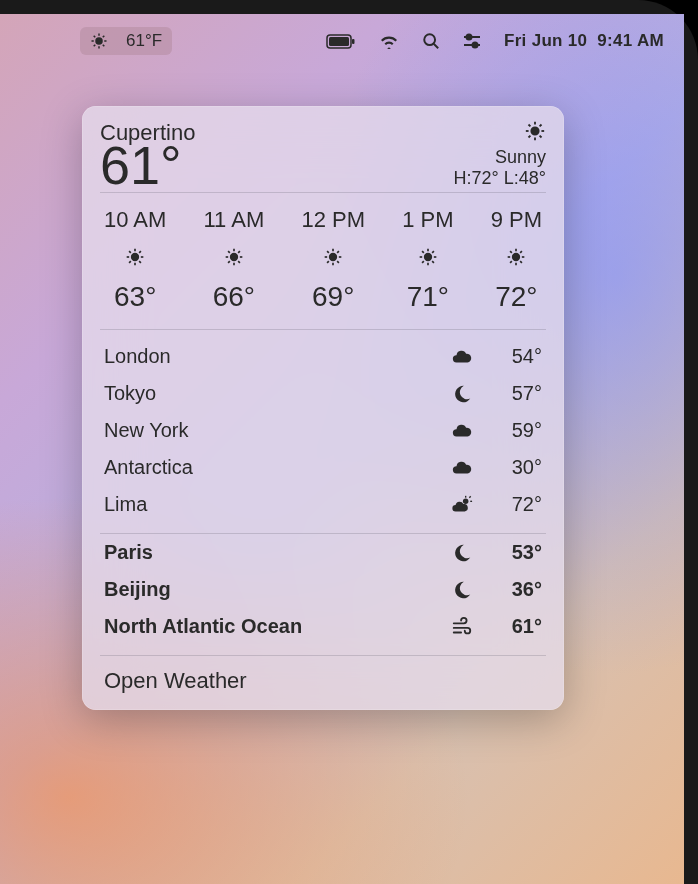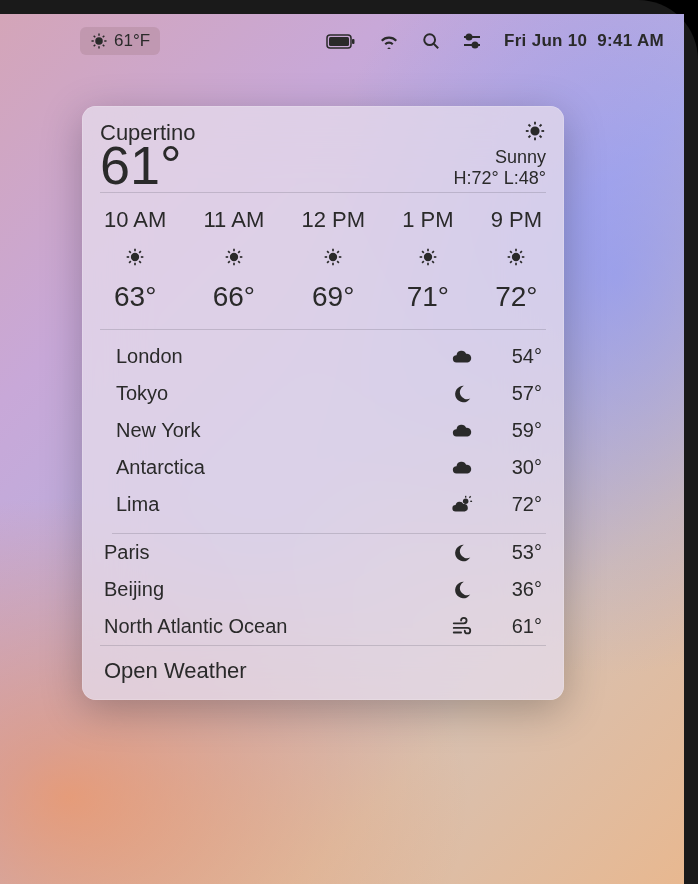--- a/index.html
+++ b/index.html
@@ -38,21 +38,21 @@
       justify-content: flex-end;
       gap: 22px;
       padding: 0 20px 0 0;
       color: #2a2a2a;
       font-size: 17px;
       font-weight: 500;
     }
     .menubar-weather {
       display: flex;
       align-items: center;
-      gap: 6px;
+      gap: 18px;
       background: rgba(180,140,160,0.55);
       padding: 4px 10px;
       border-radius: 6px;
       margin-right: auto;
       margin-left: 80px;
     }
     .icon { display: inline-flex; align-items: center; justify-content: center; }
     .icon svg { display: block; }
     .clock { font-weight: 600; letter-spacing: 0.3px; }
     
@@ -89,40 +89,40 @@
     .hour-col {
       display: flex;
       flex-direction: column;
       align-items: center;
       gap: 14px;
       font-size: 19px;
     }
     .hour-time { font-size: 22px; }
     .hour-temp { font-size: 28px; }
     
-    .locations { padding: 8px 0 10px 0; border-bottom: 1px solid rgba(100,100,110,0.25); margin-left: 12px; }
+    .locations { padding: 8px 0 10px 0; border-bottom: 1px solid rgba(100,100,110,0.25); }
     .loc-row {
       display: flex;
       align-items: center;
       padding: 7px 4px;
       font-size: 20px;
     }
     .loc-name { flex: 1; }
     .loc-icon { width: 40px; text-align: center; }
     .loc-temp { width: 60px; text-align: right; }
     
     .other-header {
       display: flex;
       align-items: center;
       justify-content: space-between;
       padding: 10px 4px 4px 4px;
       font-size: 19px;
       color: rgba(60,60,70,0.6);
     }
-    .other-locs { border-bottom: 1px solid rgba(100,100,110,0.25); }
+    .other-locs { padding-bottom: 10px; border-bottom: 1px solid rgba(100,100,110,0.25); font-weight: bold; }
     
     .open-weather {
       padding: 12px 4px 4px 4px;
       font-size: 22px;
     }
   </style>
 </head>
 <body>
 
 <div class="device-frame">

